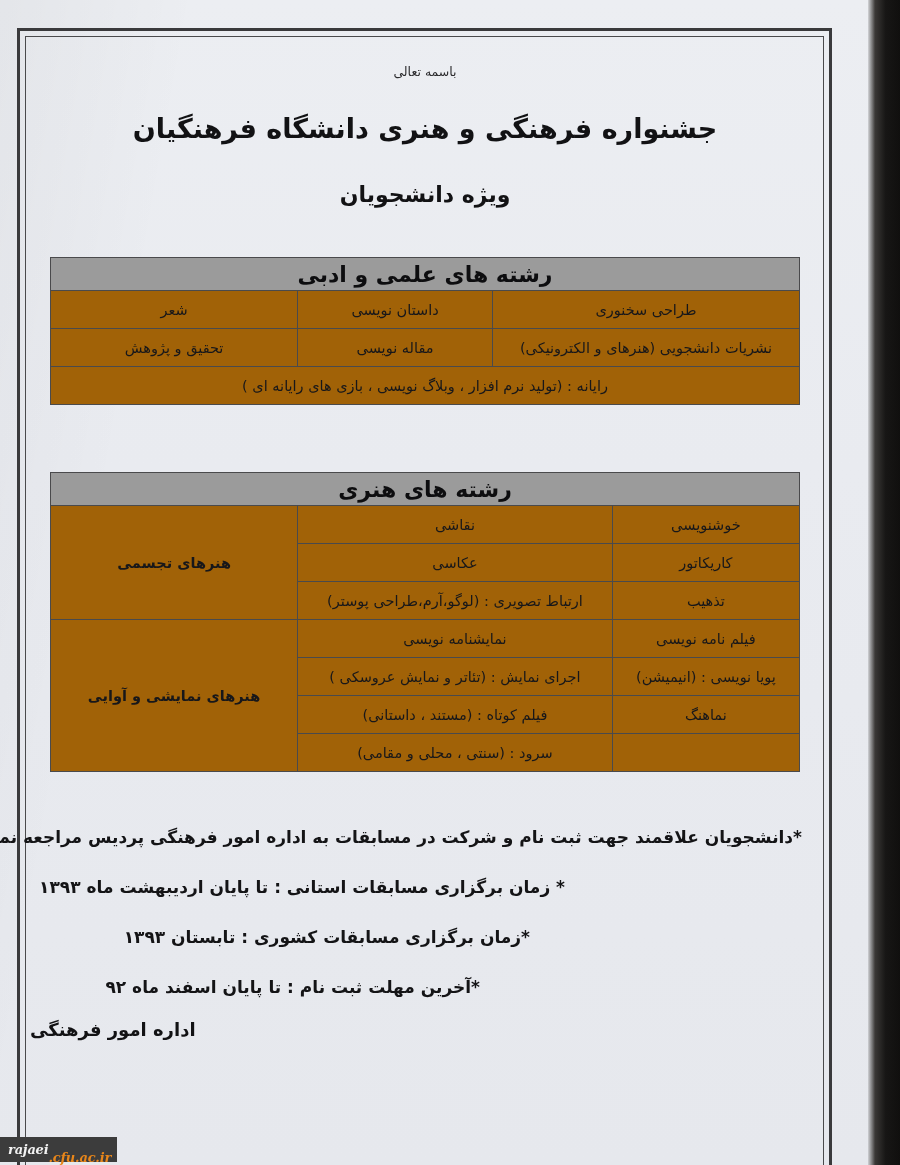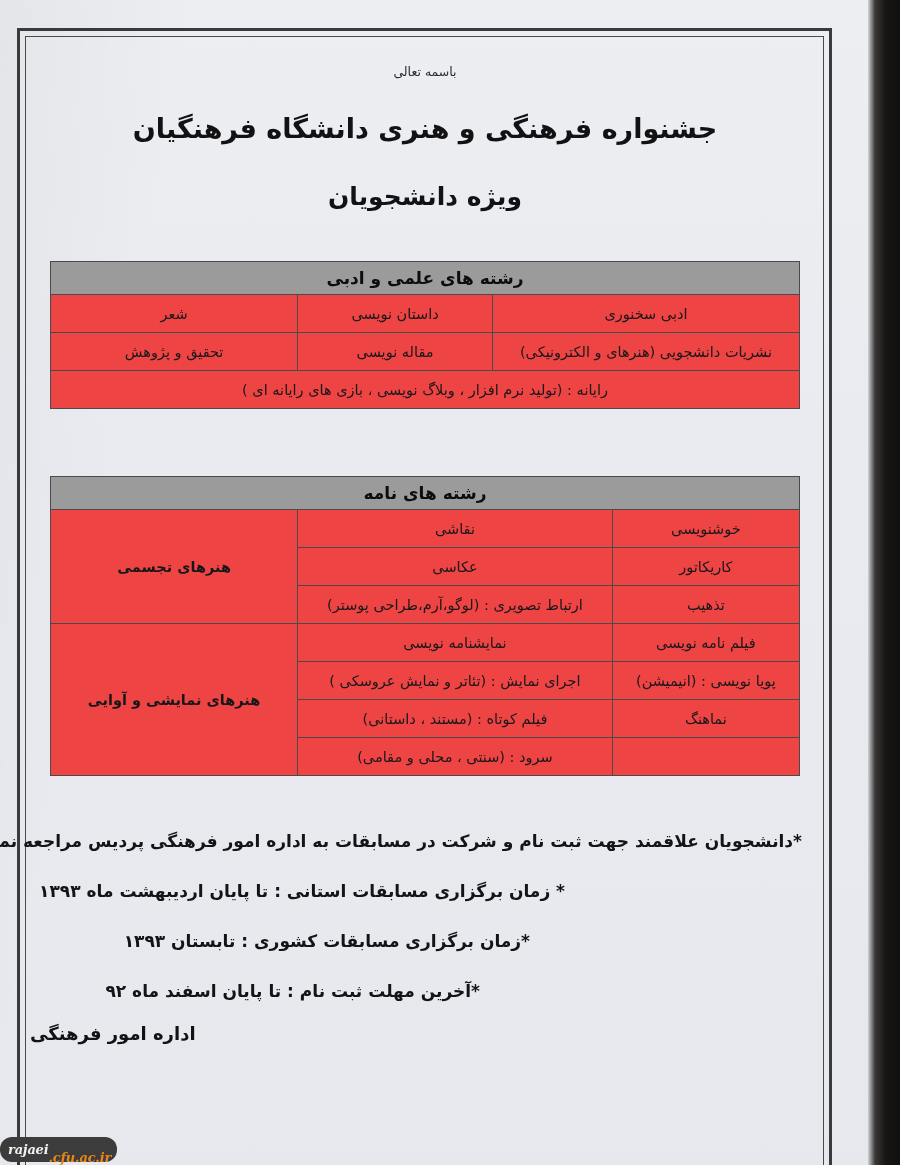--- a/index.html
+++ b/index.html
@@ -75,47 +75,47 @@
 
   .doc-title {
     margin-top: 34px;
     font-size: 27px;
     font-weight: bold;
     color: #121214;
     letter-spacing: -0.2px;
   }
   .doc-subtitle {
     margin-top: 38px;
-    font-size: 25px;
+    font-size: 22px;
     font-weight: bold;
     color: #121214;
   }
 
   
   .festival-table {
     border-collapse: collapse;
     width: 750px;
     margin: 0 auto;
     table-layout: fixed;
     background: #eaecf0;
   }
   .festival-table td, .festival-table th {
     border: 1.4px solid #4a4a4c;
     padding: 6px 8px;
     font-size: 14.5px;
     color: #17171a;
     text-align: center;
     vertical-align: middle;
-    background: #ef4444;
+    background: #a16207;
   }
   .festival-table .tbl-head {
     background: #9a9a9a;
     background-image:
       repeating-linear-gradient(0deg, rgba(255,255,255,0.10) 0 1px, rgba(0,0,0,0.05) 1px 2px);
-    font-size: 17px;
+    font-size: 22px;
     font-weight: bold;
     color: #0d0d0f;
     letter-spacing: 0.5px;
     height: 26px;
     padding: 3px 8px;
   }
   .cat-cell {
     background: #9d9d9d;
     background-image:
       repeating-linear-gradient(0deg, rgba(255,255,255,0.10) 0 1px, rgba(0,0,0,0.05) 1px 2px);
@@ -166,21 +166,20 @@
     align-items: center;
     background: #3c3c3c;
     padding: 1px 6px 2px 8px;
     direction: ltr;
     font-family: "DejaVu Serif", "Liberation Serif", serif;
     font-style: italic;
     font-weight: bold;
     font-size: 13px;
     letter-spacing: -0.2px;
     z-index: 9;
-    border-radius: 12px;
   }
   #watermark .wm-a { color: #f2f2f2; }
   #watermark .wm-b { color: #e8861a; margin-top: 16px; }
 </style>
 </head>
 <body>
 
 <div id="scan-page"></div>
 <div id="scan-shadow-right"></div>
 <div id="page-frame"></div>
@@ -197,21 +196,21 @@
       <colgroup>
         <col style="width:41%">
         <col style="width:26%">
         <col style="width:33%">
       </colgroup>
       <tbody>
         <tr>
           <td class="tbl-head" colspan="3">رشته های علمی و ادبی</td>
         </tr>
         <tr class="row-tall">
-          <td>ادبی سخنوری</td>
+          <td>طراحی سخنوری</td>
           <td>داستان نویسی</td>
           <td>شعر</td>
         </tr>
         <tr class="row-tall">
           <td>نشریات دانشجویی (هنرهای و الکترونیکی)</td>
           <td>مقاله نویسی</td>
           <td>تحقیق و پژوهش</td>
         </tr>
         <tr class="row-tall">
           <td colspan="3">رایانه  :  (تولید نرم افزار ، وبلاگ نویسی ، بازی های رایانه ای )</td>
@@ -222,21 +221,21 @@
 
   <div id="table-arts-wrap">
     <table class="festival-table">
       <colgroup>
         <col style="width:25%">
         <col style="width:42%">
         <col style="width:33%">
       </colgroup>
       <tbody>
         <tr>
-          <td class="tbl-head" colspan="3">رشته های نامه</td>
+          <td class="tbl-head" colspan="3">رشته های هنری</td>
         </tr>
 
         <tr class="row-tall">
           <td>خوشنویسی</td>
           <td>نقاشی</td>
           <td class="cat-cell" rowspan="3">هنرهای تجسمی</td>
         </tr>
         <tr class="row-tall">
           <td>کاریکاتور</td>
           <td>عکاسی</td>

